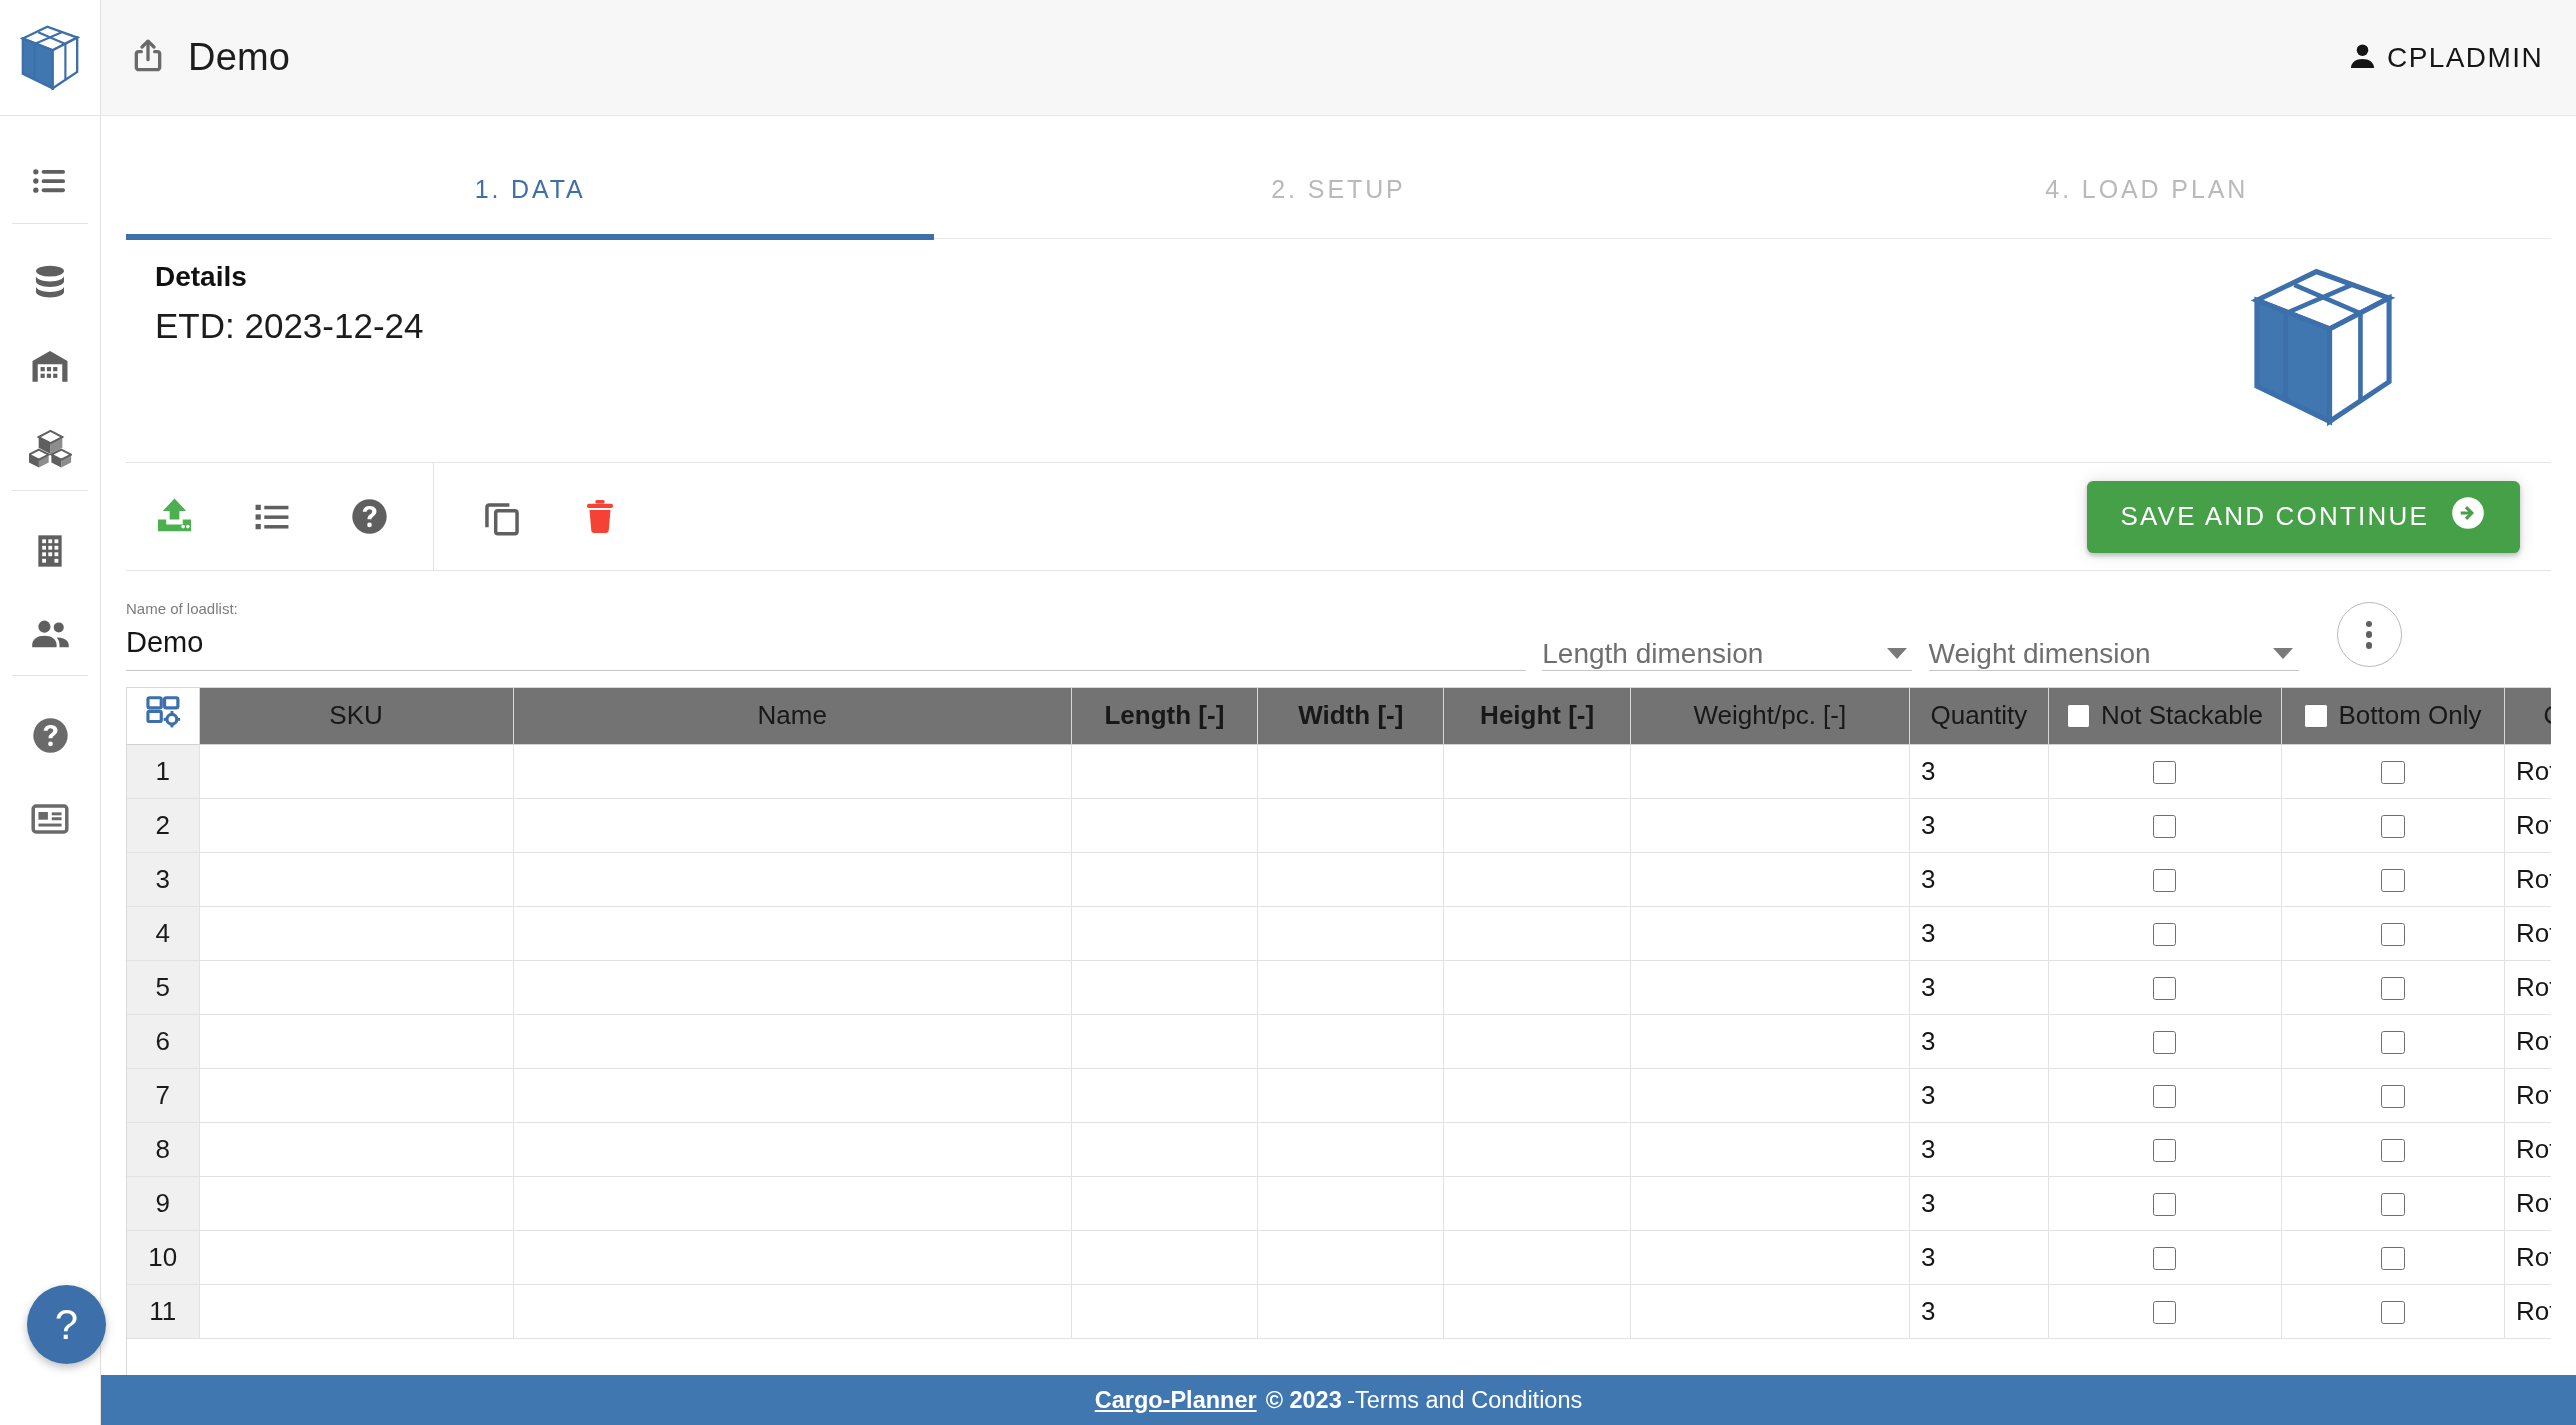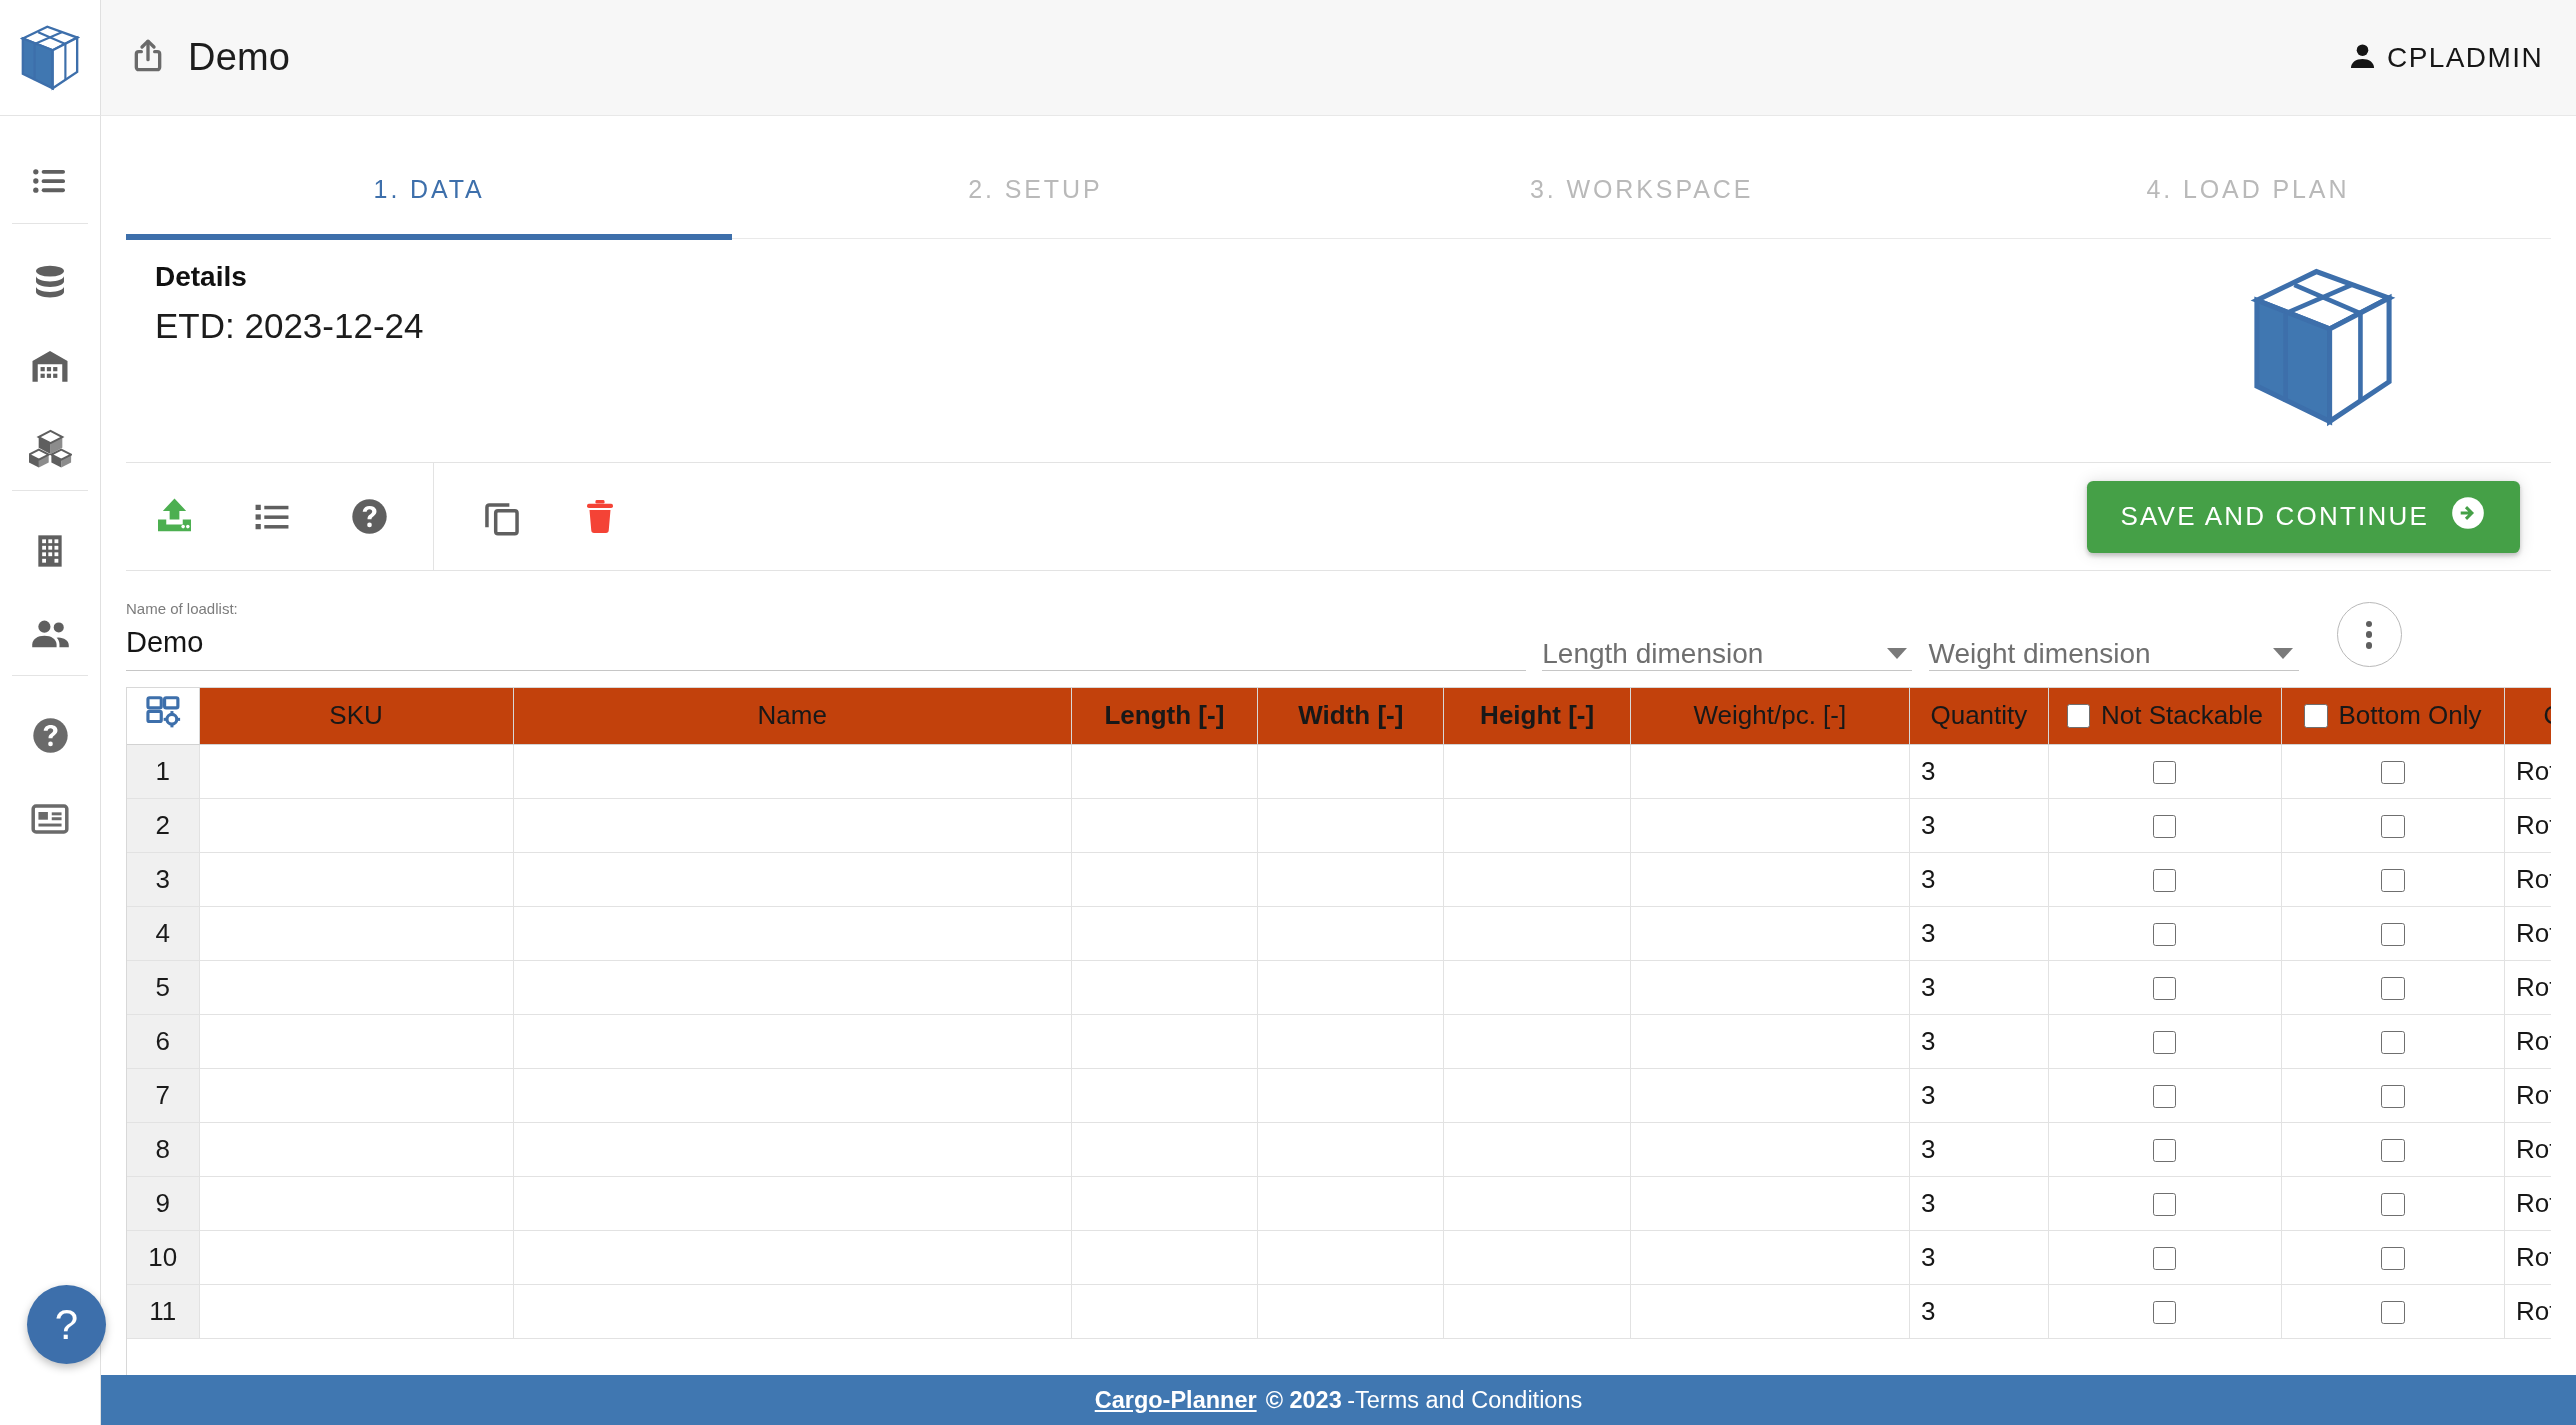--- a/index.html
+++ b/index.html
@@ -211,21 +211,21 @@
   
   .table-wrap {
     flex: 1 1 auto;
     overflow: hidden;
     border-top: 0.9px solid #d8d8d8;
     border-left: 0.9px solid #d8d8d8;
     position: relative;
   }
   table { border-collapse: collapse; table-layout: fixed; width: 2583px; }
   thead th {
-    background: #c2410c;
+    background: #737373;
     border-right: 0.9px solid #d8d8d8;
     border-bottom: 0.9px solid #d2d2d2;
     height: 56px;
     font-size: 26px;
     font-weight: 400;
     color: #181818;
     text-align: center;
     white-space: nowrap;
     padding: 0 5.4px;
   }
@@ -428,21 +428,20 @@
       </span>
       <span class="user-name">CPLADMIN</span>
     </div>
   </div>
 
   <div class="content">
 
     <div class="tabs">
       <div class="tab active">1. DATA</div>
       <div class="tab">2. SETUP</div>
-      <div class="tab">3. WORKSPACE</div>
       <div class="tab">4. LOAD PLAN</div>
     </div>
 
     <div class="details">
       <div>
         <div class="details-title">Details</div>
         <div class="details-sub">ETD: 2023-12-24</div>
       </div>
       <div class="details-logo">
         <svg width="190" height="163" viewBox="0 0 66 74">

